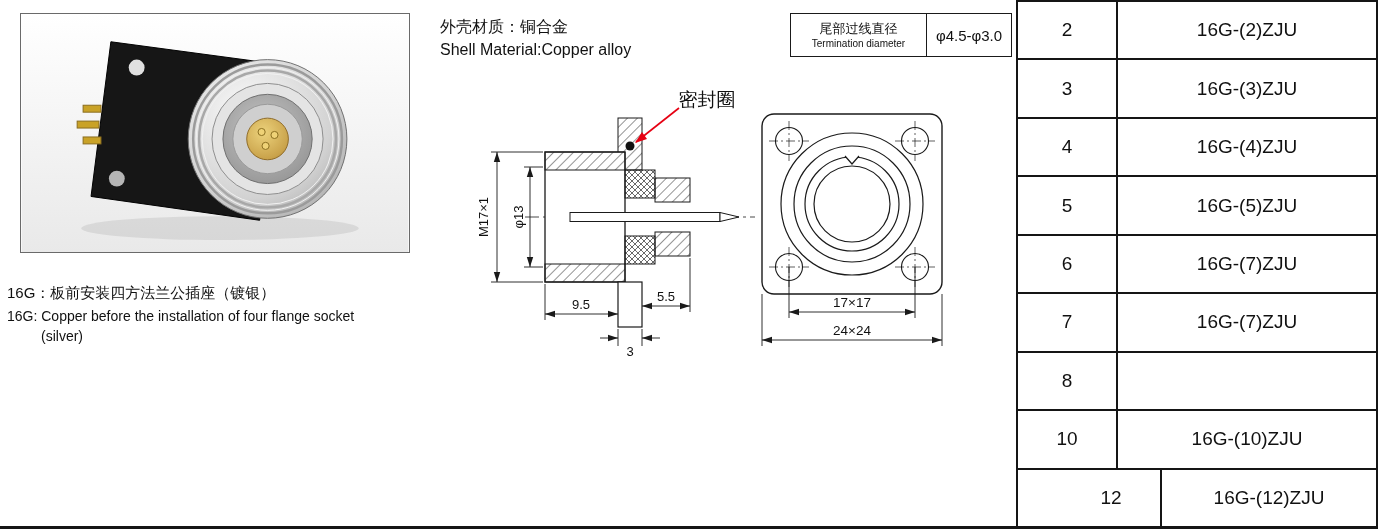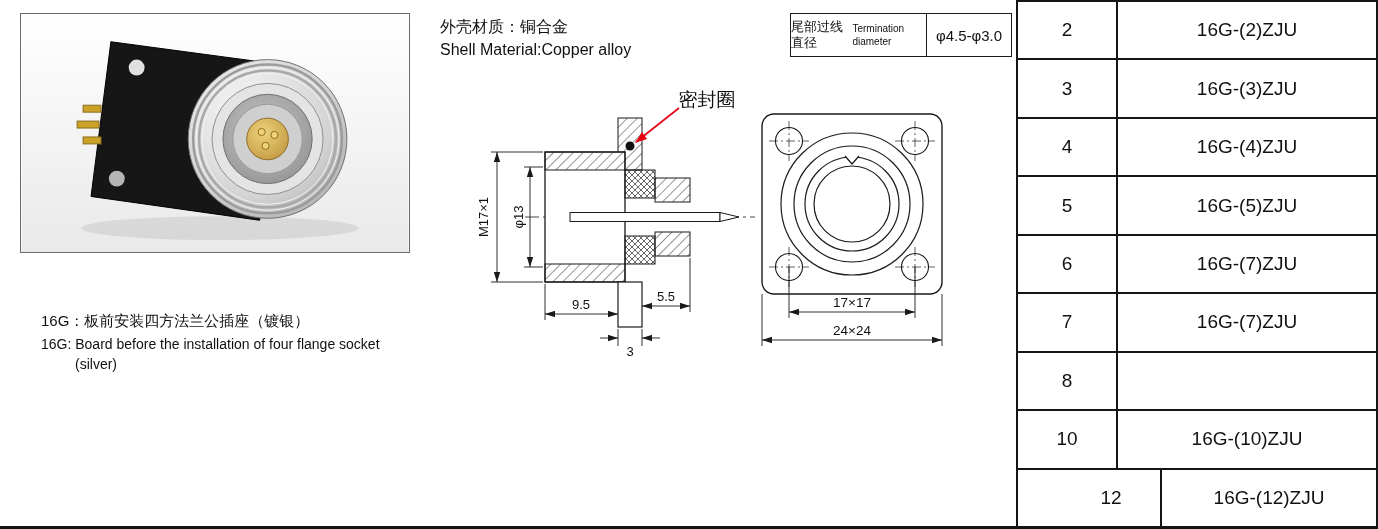--- a/index.html
+++ b/index.html
@@ -6,33 +6,33 @@
   html,body { background:#9a9a9a; }
   body { font-family:"Liberation Sans","DejaVu Sans",sans-serif; color:#111; }
   .page { position:relative; width:1378px; height:529px; background:#ffffff;
           border-bottom:3px solid #151515; overflow:hidden; }
   .abs { position:absolute; }
 
   
   .photo-frame { border:1px solid #6a6a6a; background:#fff; }
 
   
-  .caption { position:absolute; left:41px; top:283px; line-height:20px;margin-top:28px; }
+  .caption { position:absolute; left:7px; top:283px; line-height:20px; }
   .caption .zh  { font-size:15px; margin-bottom:3px; }
   .caption .en  { font-size:14px; }
   .caption .en2 { font-size:14px; padding-left:34px; }
 
   
   .material { position:absolute; left:440px; top:15px; font-size:16px; line-height:23px; }
 
   
   .term-box { position:absolute; left:790px; top:13px; width:222px; height:44px;
               border:1px solid #1a1a1a; display:flex; background:#fff; }
   .term-label { width:136px; border-right:1px solid #1a1a1a; display:flex;
-                align-items:center; justify-content:center; }
+                flex-direction:column; align-items:center; justify-content:center; }
   .term-label .zh { font-size:13px; line-height:16px; }
   .term-label .en { font-size:10px; line-height:13px; }
   .term-value { flex:1; display:flex; align-items:center; justify-content:center; font-size:15px; }
 
   
   .model-table { position:absolute; right:0; top:0; bottom:0; width:362px;
                  border-left:2px solid #151515; border-top:2px solid #151515;
                  border-right:2px solid #151515;
                  display:flex; flex-direction:column; background:#fff; }
   .trow { flex:1; display:flex; border-bottom:2px solid #151515; }
@@ -98,21 +98,21 @@
       <circle cx="248" cy="126" r="35" fill="#cfcfcf" stroke="#9a9a9a"></circle>
       <circle cx="248" cy="126" r="21" fill="url(#brassGrad)" stroke="#8f6b28"></circle>
       <circle cx="242" cy="119" r="3.6" fill="#efd277" stroke="#8a6d1f"></circle>
       <circle cx="255" cy="122" r="3.6" fill="#efd277" stroke="#8a6d1f"></circle>
       <circle cx="246" cy="133" r="3.6" fill="#efd277" stroke="#8a6d1f"></circle>
     </g>
   </svg>
 
   <div class="caption">
     <div class="zh">16G：板前安装四方法兰公插座（镀银）</div>
-    <div class="en">16G: Board before the installation of four flange socket</div>
+    <div class="en">16G: Copper before the installation of four flange socket</div>
     <div class="en2">(silver)</div>
   </div>
 
   <div class="material">
     <div>外壳材质：铜合金</div>
     <div>Shell Material:Copper alloy</div>
   </div>
 
   <div class="term-box">
     <div class="term-label">

